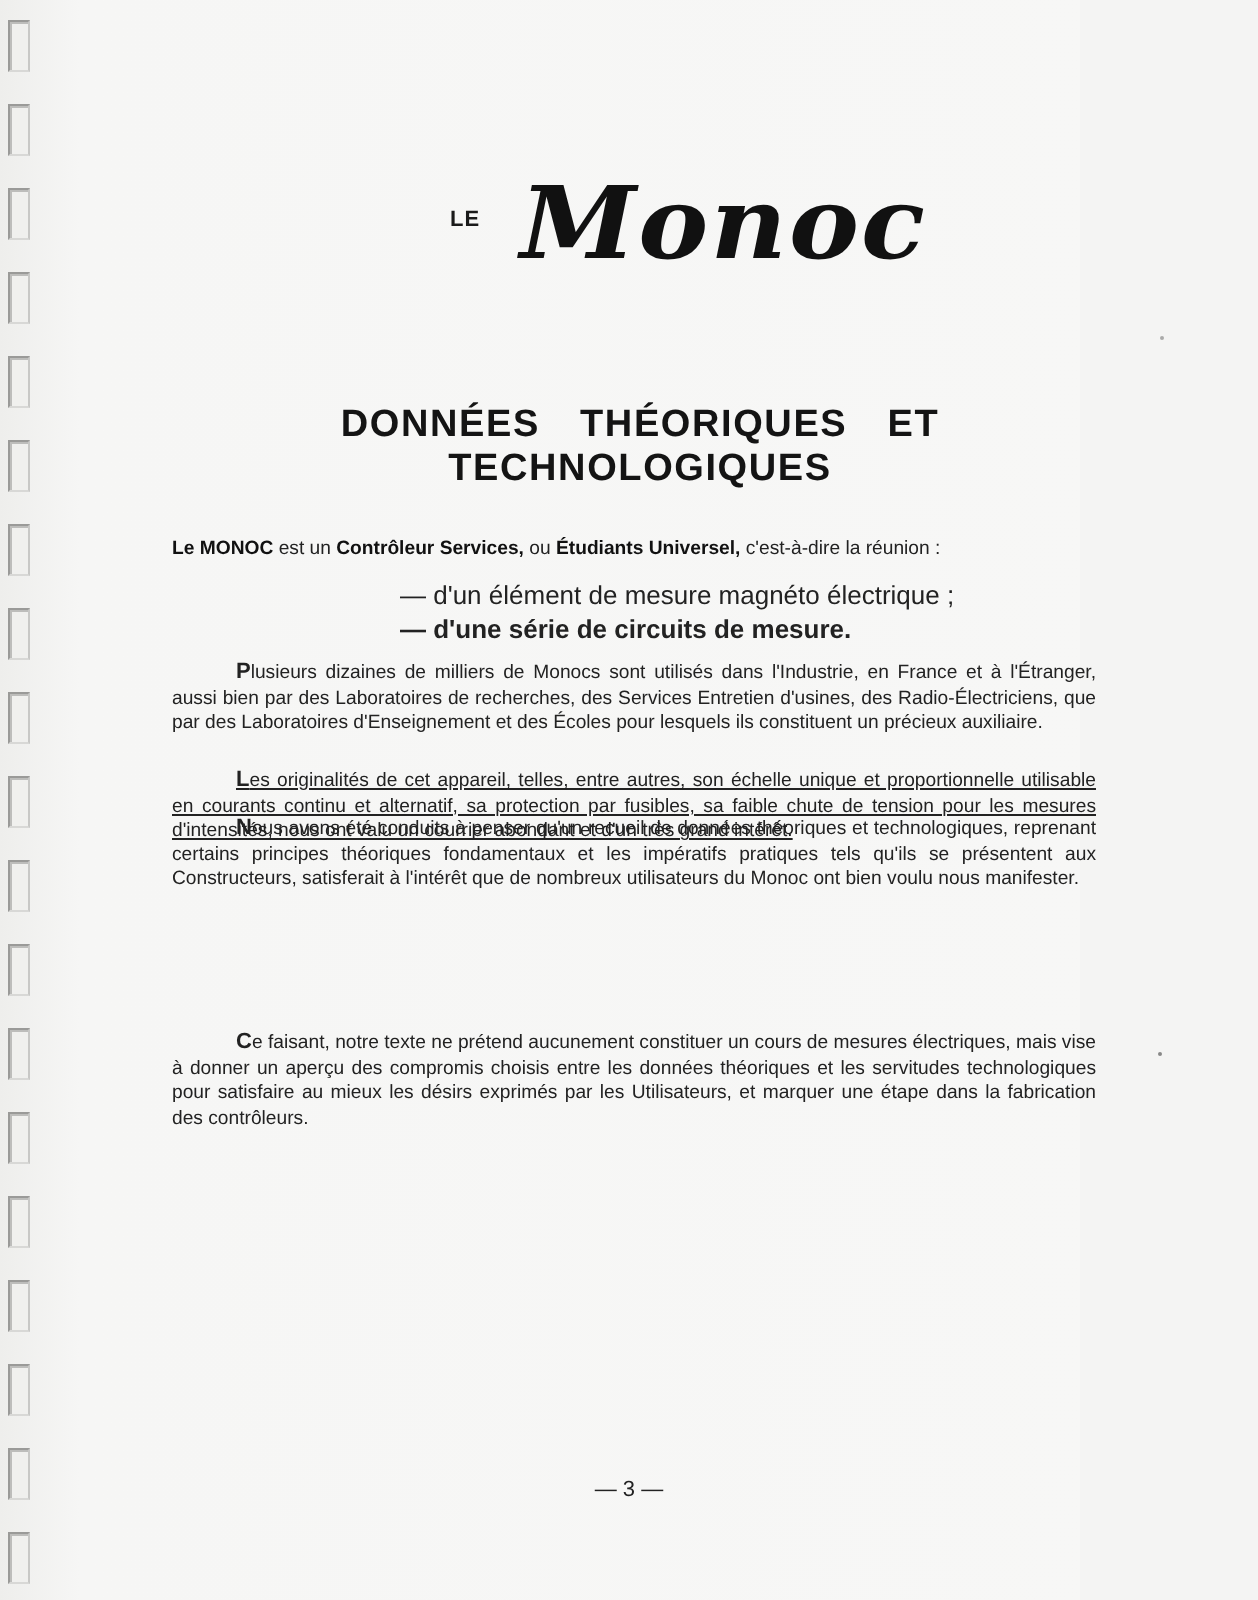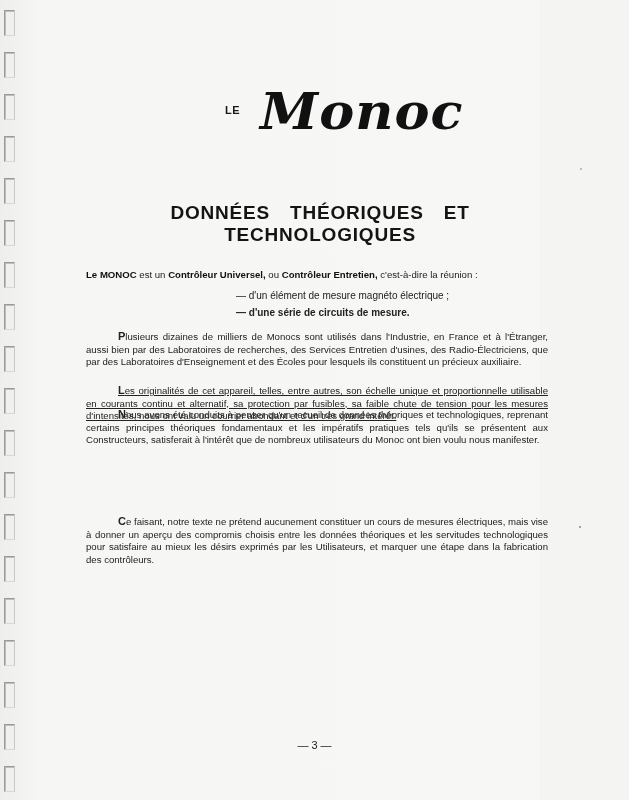--- a/index.html
+++ b/index.html
@@ -86,23 +86,22 @@
       color: #222;
       text-align: justify;
     }
     .intro {
       top: 269px;
     }
     .intro b { font-weight: bold; color: #111; }
     .list {
       position: absolute;
       left: 200px;
-      font-size: 10px;
+      font-size: 13px;
       color: #222;
-      margin-left: 36px;
     }
     .list.l1 { top: 290px; }
     .list.l2 { top: 307px; font-weight: bold; }
     .para {
       text-indent: 32px;
     }
     .para .dropfirst { font-weight: bold; font-size: 11px; }
     .p1 { top: 330px; }
     .p2 { top: 384px; text-decoration: underline; }
     .p3 { top: 408px; }
@@ -160,21 +159,21 @@
   <div class="ghost" style="left:260px;top:100px;width:200px;height:520px;"></div>
 
   <div class="title-block">
     <span class="le">LE</span>
     <span class="logo">Monoc</span>
   </div>
 
   <div class="heading h1">DONNÉES THÉORIQUES ET TECHNOLOGIQUES</div>
 
   <div class="body-text intro">
-    <b>Le </b><b>MONOC</b><span> est un </span><b>Contrôleur Universel,</b><span> ou </span><b>Contrôleur Entretien,</b><span> c'est-à-dire la réunion :</span>
+    <b>Le </b><b>MONOC</b><span> est un </span><b>Contrôleur Services,</b><span> ou </span><b>Étudiants Universel,</b><span> c'est-à-dire la réunion :</span>
   </div>
 
   <div class="list l1">— d'un élément de mesure magnéto électrique ;</div>
   <div class="list l2">— d'une série de circuits de mesure.</div>
 
   <div class="body-text para p1"><span class="dropfirst">P</span><span>lusieurs dizaines de milliers de Monocs sont utilisés dans l'Industrie, en France et à l'Étranger, aussi bien par des Laboratoires de recherches, des Services Entretien d'usines, des Radio-Électriciens, que par des Laboratoires d'Enseignement et des Écoles pour lesquels ils constituent un précieux auxiliaire.</span></div>
 
   <div class="body-text para p2"><span class="dropfirst">L</span><span>es originalités de cet appareil, telles, entre autres, son échelle unique et proportionnelle utilisable en courants continu et alternatif, sa protection par fusibles, sa faible chute de tension pour les mesures d'intensités, nous ont valu un courrier abondant et d'un très grand intérêt.</span></div>
 
   <div class="body-text para p3"><span class="dropfirst">N</span><span>ous avons été conduits à penser qu'un recueil de données théoriques et technologiques, reprenant certains principes théoriques fondamentaux et les impératifs pratiques tels qu'ils se présentent aux Constructeurs, satisferait à l'intérêt que de nombreux utilisateurs du Monoc ont bien voulu nous manifester.</span></div>

